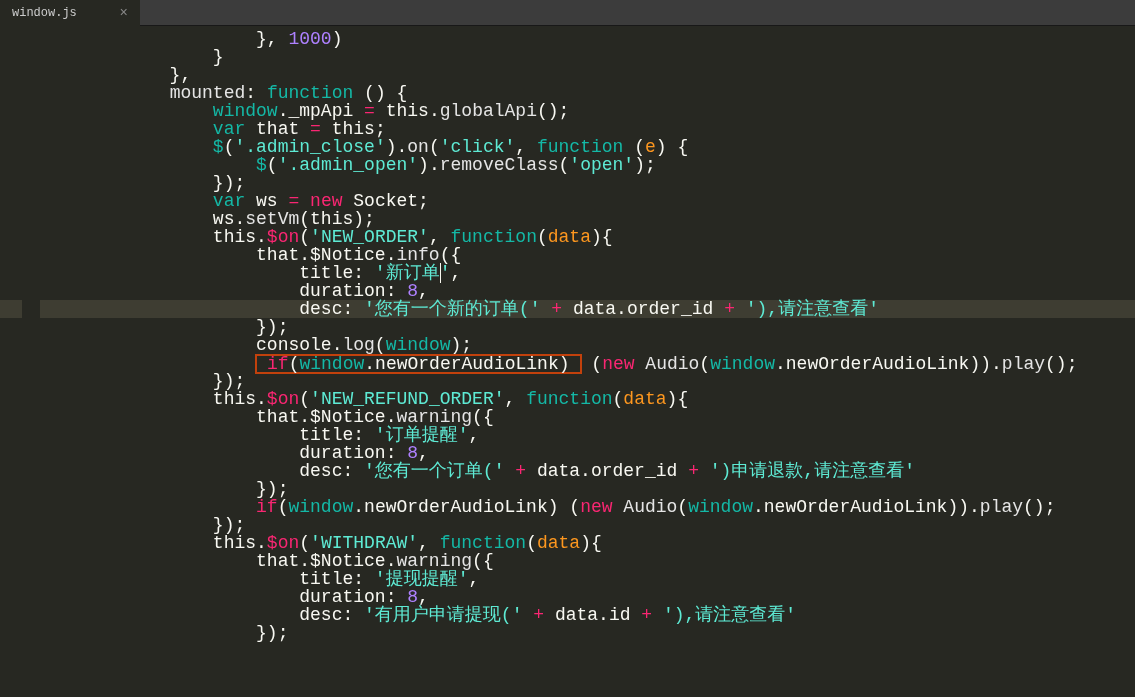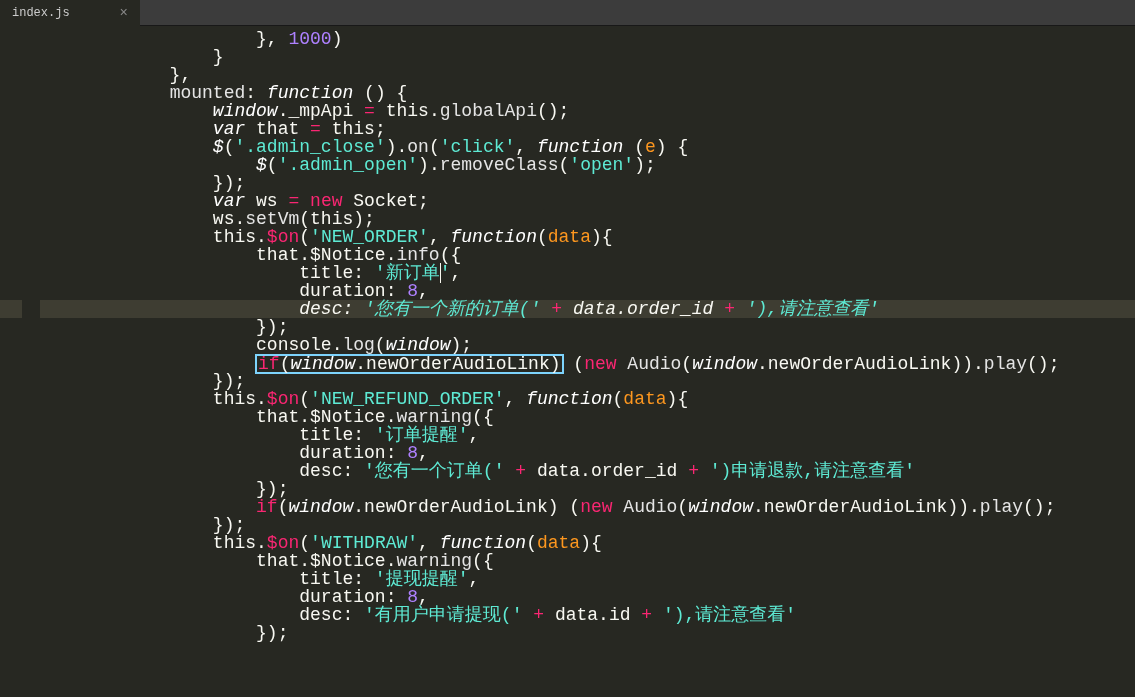--- a/index.html
+++ b/index.html
@@ -71,48 +71,47 @@
       white-space: pre;
     }
     .line {
       height: 18px;
       line-height: 18px;
       font-size: 18px;
       position: relative;
     }
     .line.highlighted {
       background-color: #3e3d32;
-      font-style: italic;
     }
     
     .k-pink   { color: #f92672; }
-    .k-blue   { color: #ffffff; font-style: italic; }
+    .k-blue   { color: #14b8a6; }
     .k-green  { color: #e5e5e5; }
     .k-yellow { color: #5eead4; }
     .k-purple { color: #ae81ff; }
     .k-orange { color: #fd971f; }
     .k-white  { color: #f8f8f2; }
     .redbox {
-      border: 2px solid #7dd3fc;
-      padding: 0 1px;
+      border: 2px solid #c2410c;
+      padding: 0 10px;
       margin: 0 -1px;
       display: inline-block;
       line-height: 16px;
     }
     .cursor-mark {
       border-right: 1px solid #f8f8f0;
       margin-right: -1px;
     }
   </style>
 </head>
 <body>
 
 <div class="tab-bar">
   <div class="tab">
-    <span>index.js</span>
+    <span>window.js</span>
     <span class="tab-close">×</span>
   </div>
 </div>
 
 <div class="editor-container">
   <div class="gutter" id="gutter">
       <div class="gutter-row"></div>
       <div class="gutter-row"></div>
       <div class="gutter-row"></div>
       <div class="gutter-row"></div>

